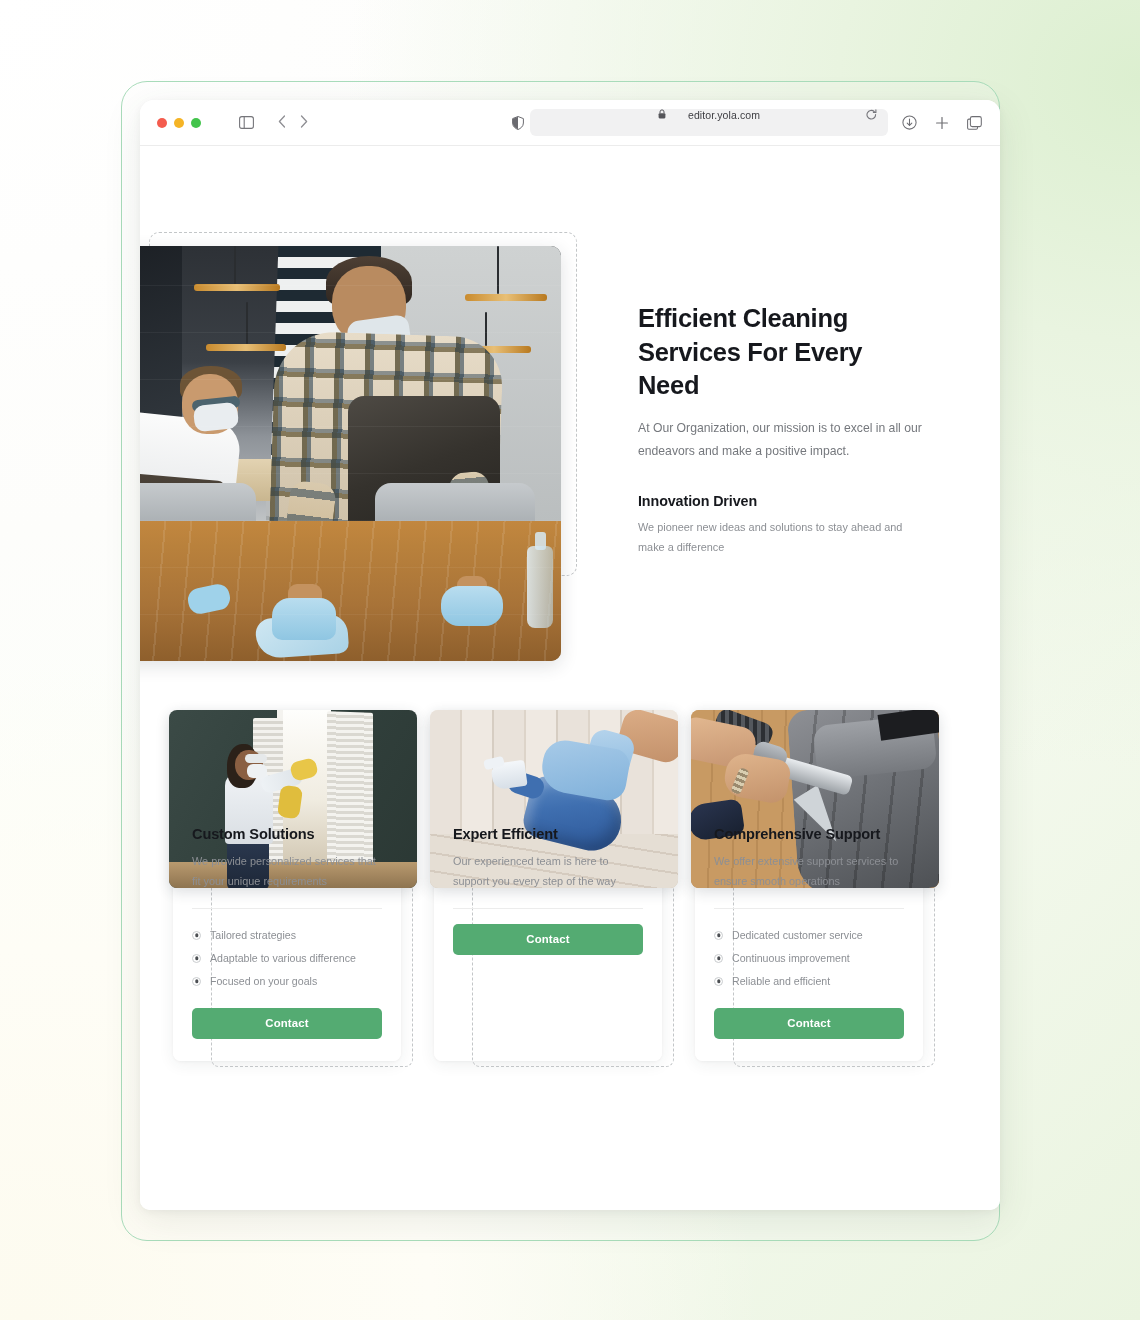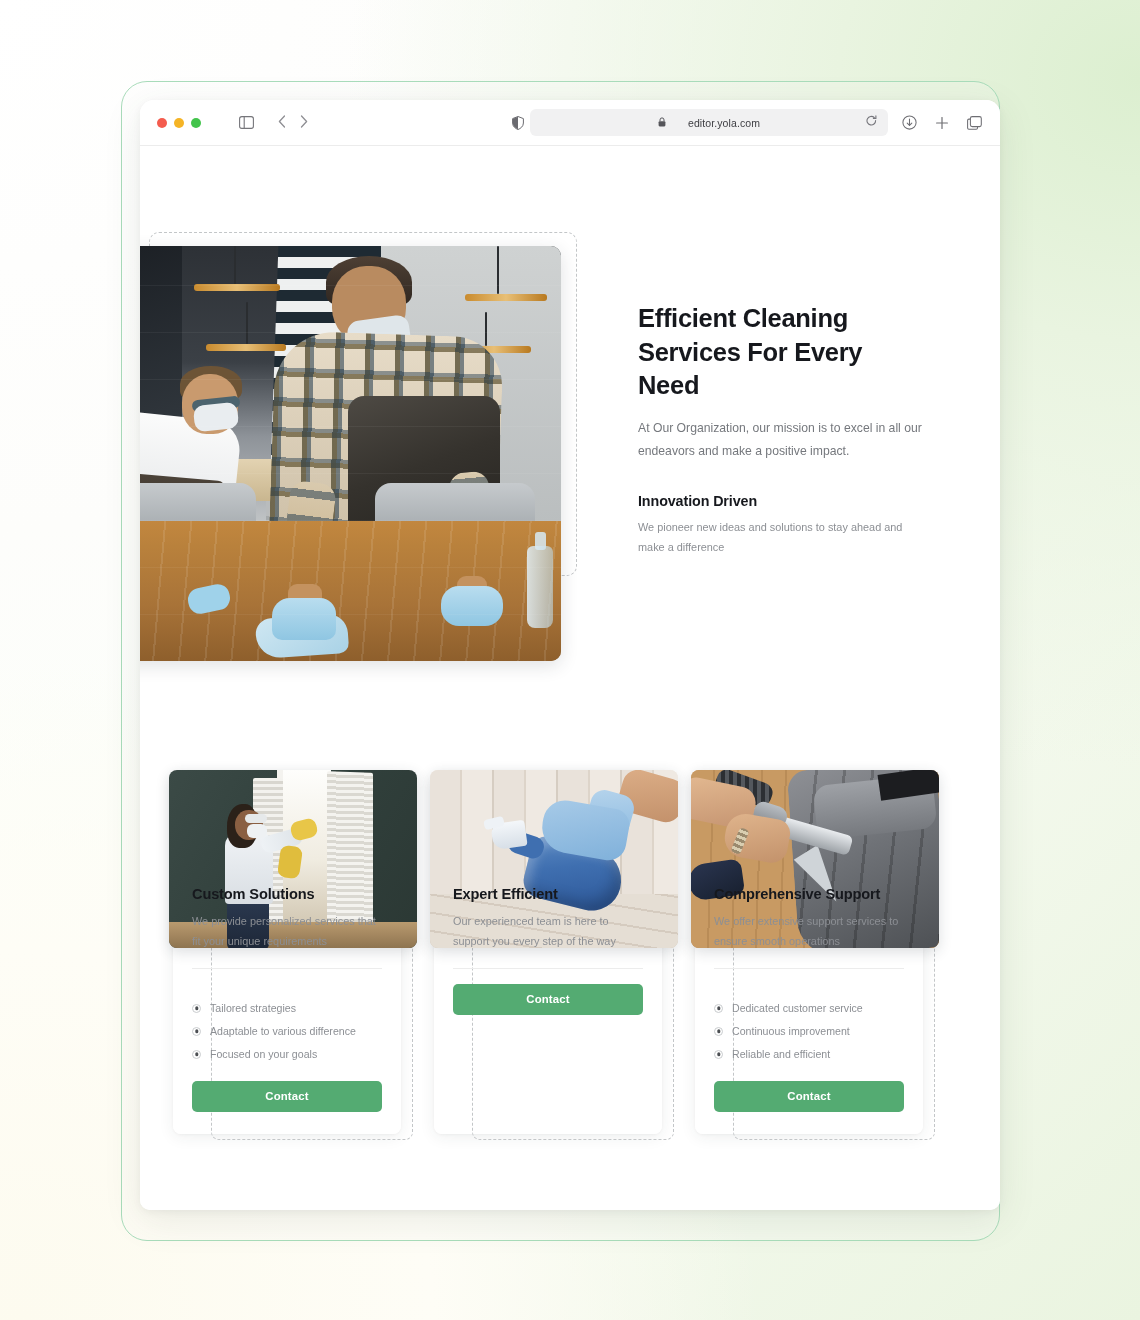--- a/index.html
+++ b/index.html
@@ -57,21 +57,21 @@
     color: #6e6e73;
     display: flex; align-items: center; justify-content: center;
   }
   .sidebar-ico { margin-left: 38px; }
   .nav-arrows { display: flex; gap: 14px; margin-left: 24px; color: #8a8a8f; }
   .shield-ico { position: absolute; left: 372px; }
   .urlbar {
     position: absolute; left: 390px; top: 9px;
     width: 358px; height: 27px;
     background: #f1f1f2; border-radius: 6px;
-    display: flex; align-items: center; justify-content: center;
+    display: flex; align-items: flex-start; justify-content: center;
     gap: 22px;
   }
   .urlbar .url-text {
     font-size: 10.5px; color: #3d3d42; letter-spacing: .1px;
   }
   .lock { font-size: 9px; color: #55555a; }
   .reload { position: absolute; right: 11px; color: #76767c; font-size: 12px; }
   .tb-right { position: absolute; right: 18px; display: flex; align-items: center; gap: 18px; color: #6e6e73; }
 
   
@@ -197,21 +197,21 @@
   }
   .hero-sub {
     margin-top: 14px; font-size: 12.2px; line-height: 1.85; color: #75787d;
   }
   .feat { margin-top: 31px; }
   .feat-h { font-size: 14.3px; font-weight: 700; color: #16181d; letter-spacing: -.1px; }
   .feat-p { margin-top: 9px; font-size: 10.9px; line-height: 1.78; color: #8c8f94; }
   .feat + .feat { margin-top: 27px; }
 
   
-  .cards { position: absolute; left: 33px; top: 628px; width: 794px; display: flex; gap: 33px; }
+  .cards { position: absolute; left: 33px; top: 568px; width: 794px; display: flex; gap: 33px; }
   .card {
     position: relative;
     width: 228px;
     background: linear-gradient(180deg,#fcfcfc 0%,#ffffff 40%);
     border-radius: 8px;
     box-shadow: 0 3px 16px rgba(40,50,60,0.075), 0 1px 3px rgba(0,0,0,0.04);
     padding: 112px 19px 22px;
   }
   .card-dash {
     position: absolute; left: 38px; top: 80px; right: -12px; bottom: -6px;
@@ -221,21 +221,21 @@
   .card-img {
     position: absolute; left: -4px; top: -4px;
     width: 248px; height: 178px;
     border-radius: 8px; overflow: hidden;
     box-shadow: 0 4px 14px rgba(40,50,60,0.16);
   }
   .card-body { position: relative; z-index: 2; }
   .card-title { font-size: 14.6px; font-weight: 700; color: #16181d; letter-spacing: -.15px; }
   .card-desc { margin-top: 10px; font-size: 10.9px; line-height: 1.82; color: #8c8f94; }
   .divider { margin: 16px 0 0; height: 1px; background: #ececec; }
-  .bullets { list-style: none; margin-top: 28px; }
+  .bullets { list-style: none; margin-top: 15px; }
   .bullets li {
     display: flex; align-items: center; gap: 9px;
     font-size: 10.6px; color: #8c8f94; padding: 5.5px 0;
   }
   .bullet-mark {
     flex: 0 0 auto; width: 9px; height: 9px; border-radius: 50%;
     border: 1px solid #c9ccce; position: relative; background: #fff;
   }
   .bullet-mark::after {
     content:""; position:absolute; left:50%; top:50%;

